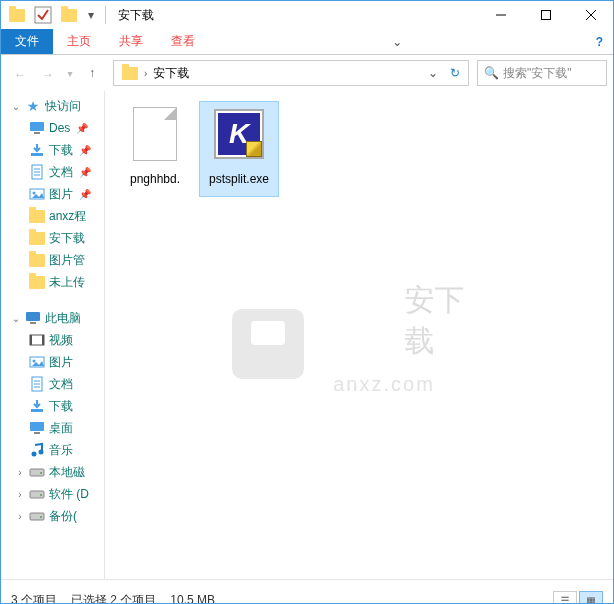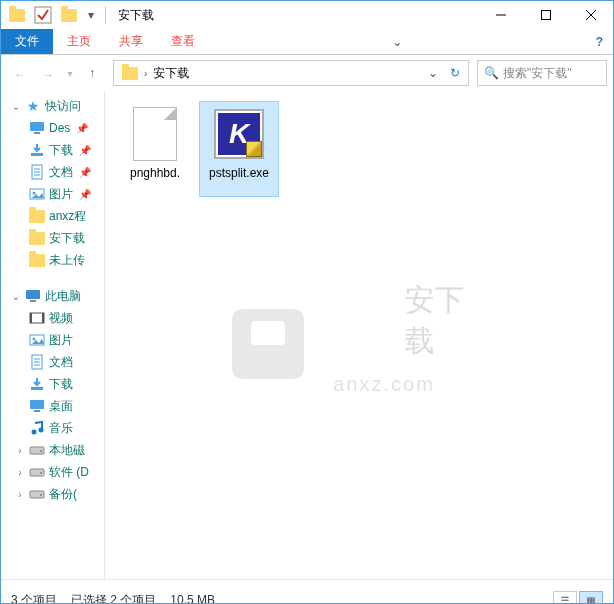--- a/index.html
+++ b/index.html
@@ -48,21 +48,21 @@
 .navitem .label { color: #0f766e; overflow:hidden; text-overflow:clip; }
 .navitem.child { padding-left: 28px; }
 .navitem .pin { color:#888; font-size:10px; margin-left:2px; }
 .navspacer { height: 14px; }
 
 
 .content { flex: 1; background: #fff; padding: 10px; display: flex; align-content: flex-start; flex-wrap: wrap; gap: 4px; position:relative; }
 .fileitem { width: 80px; height: 96px; display: flex; flex-direction: column; align-items: center; padding: 4px; border: 1px solid transparent; }
 .fileitem.selected { background: #cce8ff; border: 1px solid #99d1ff; }
 .fileitem .thumb { width: 56px; height: 56px; display:flex; align-items:center; justify-content:center; }
-.fileitem .fname { text-align: center; color: #000; margin-top: 4px; line-height: 1.2; word-break: break-all; }
+.fileitem .fname { text-align: center; color: #000; margin-top: 10px; line-height: 1.2; word-break: break-all; }
 
 
 .watermark { position:absolute; left:50%; top:50%; transform:translate(-50%,-30%); display:flex; flex-direction:column; align-items:center; color:#ddd; pointer-events:none; }
 .watermark .bag { width:80px; height:70px; border-radius:10px; background:#e8e8e8; position:relative; }
 .watermark .bag::before { content:""; position:absolute; top:12px; left:50%; transform:translateX(-50%); width:34px; height:24px; border-radius:4px; background:#fff; }
 .watermark .text1 { font-size:30px; color:#dcdcdc; margin-top:-46px; margin-left:90px; }
 .watermark .text2 { font-size:20px; color:#e2e2e2; letter-spacing:2px; margin-left:50px; margin-top:-6px; }
 .watermark-row { display:flex; align-items:center; gap:10px; }
 
 
@@ -223,20 +223,26 @@
           <div class="navitem child">
             <span class="icon">
               <span class="folder-icon"></span>
             </span>
             <span class="label">安下载</span>
           </div>
           <div class="navitem child">
             <span class="icon">
               <span class="folder-icon"></span>
             </span>
+            <span class="label">图片管</span>
+          </div>
+          <div class="navitem child">
+            <span class="icon">
+              <span class="folder-icon"></span>
+            </span>
             <span class="label">未上传</span>
           </div>
         </div>
       <div class="navspacer"></div>
       <div class="navitem header">
         <span class="expand-icon">⌄</span>
         <span class="icon">
           <svg class="monitor-icon" viewBox="0 0 16 16">
               <rect x="1" y="2" width="14" height="9" fill="#3b8bd4" rx="1"></rect>
               <rect x="5" y="12" width="6" height="2" fill="#888"></rect>

